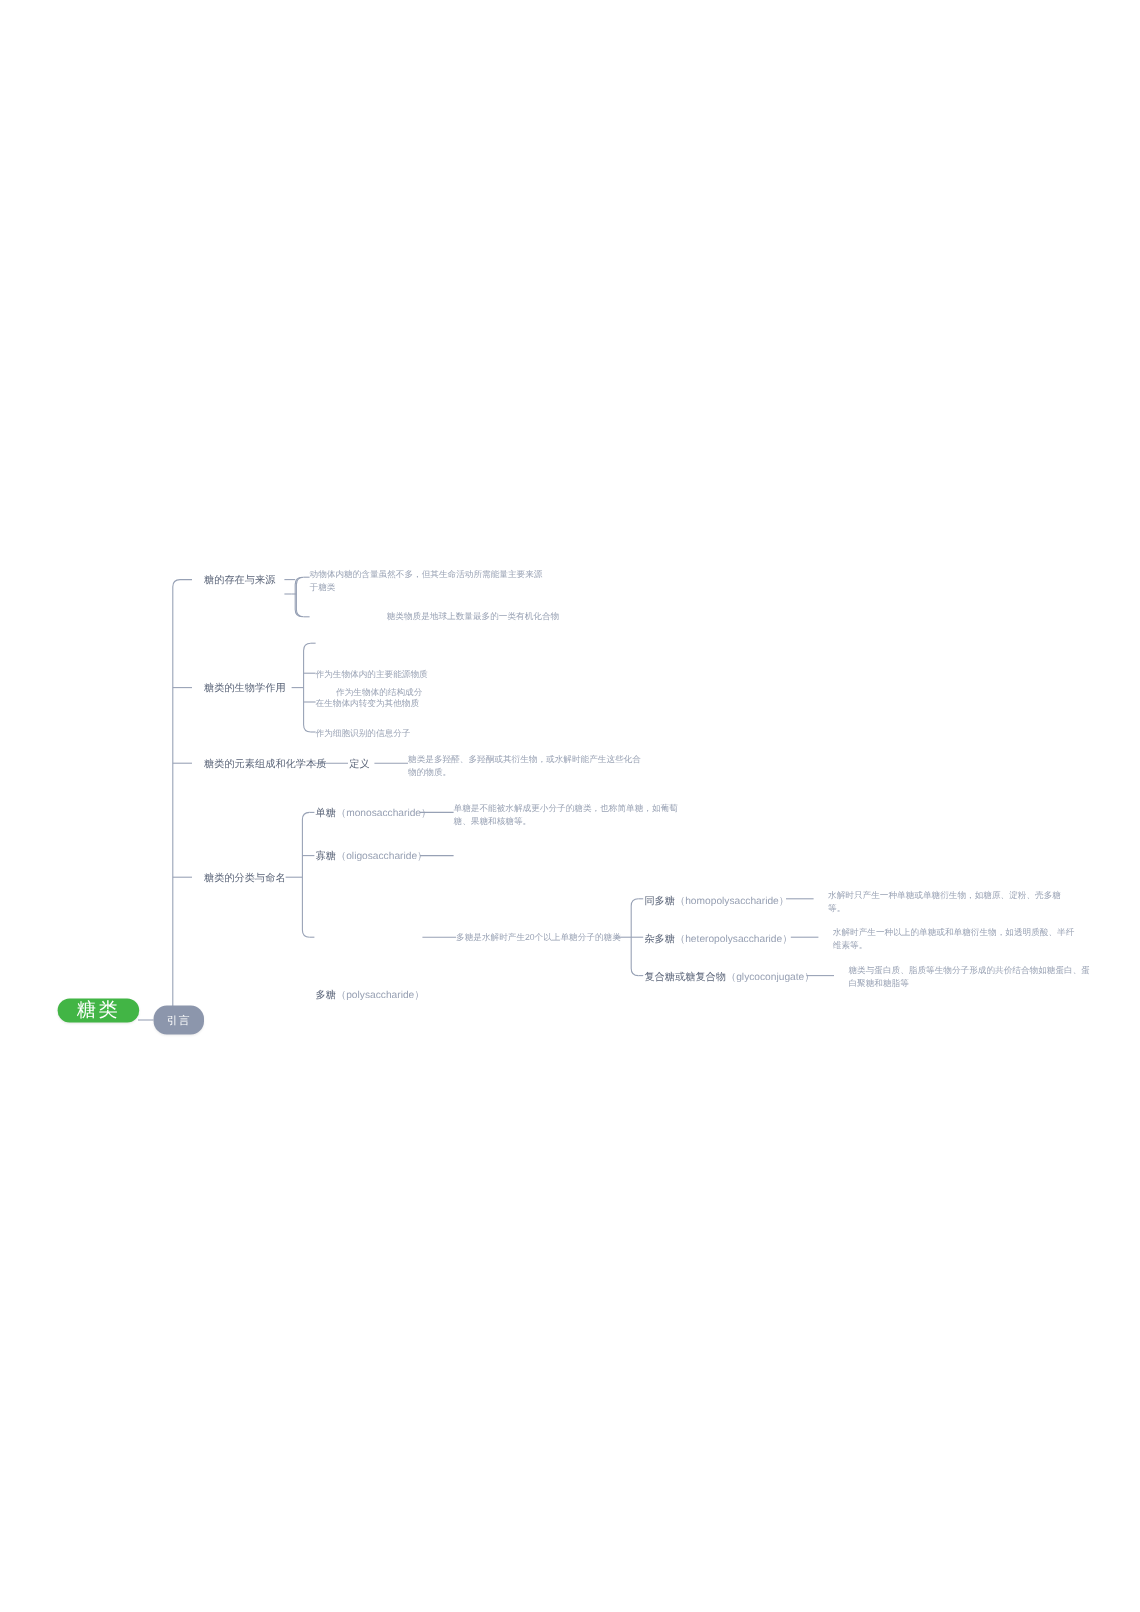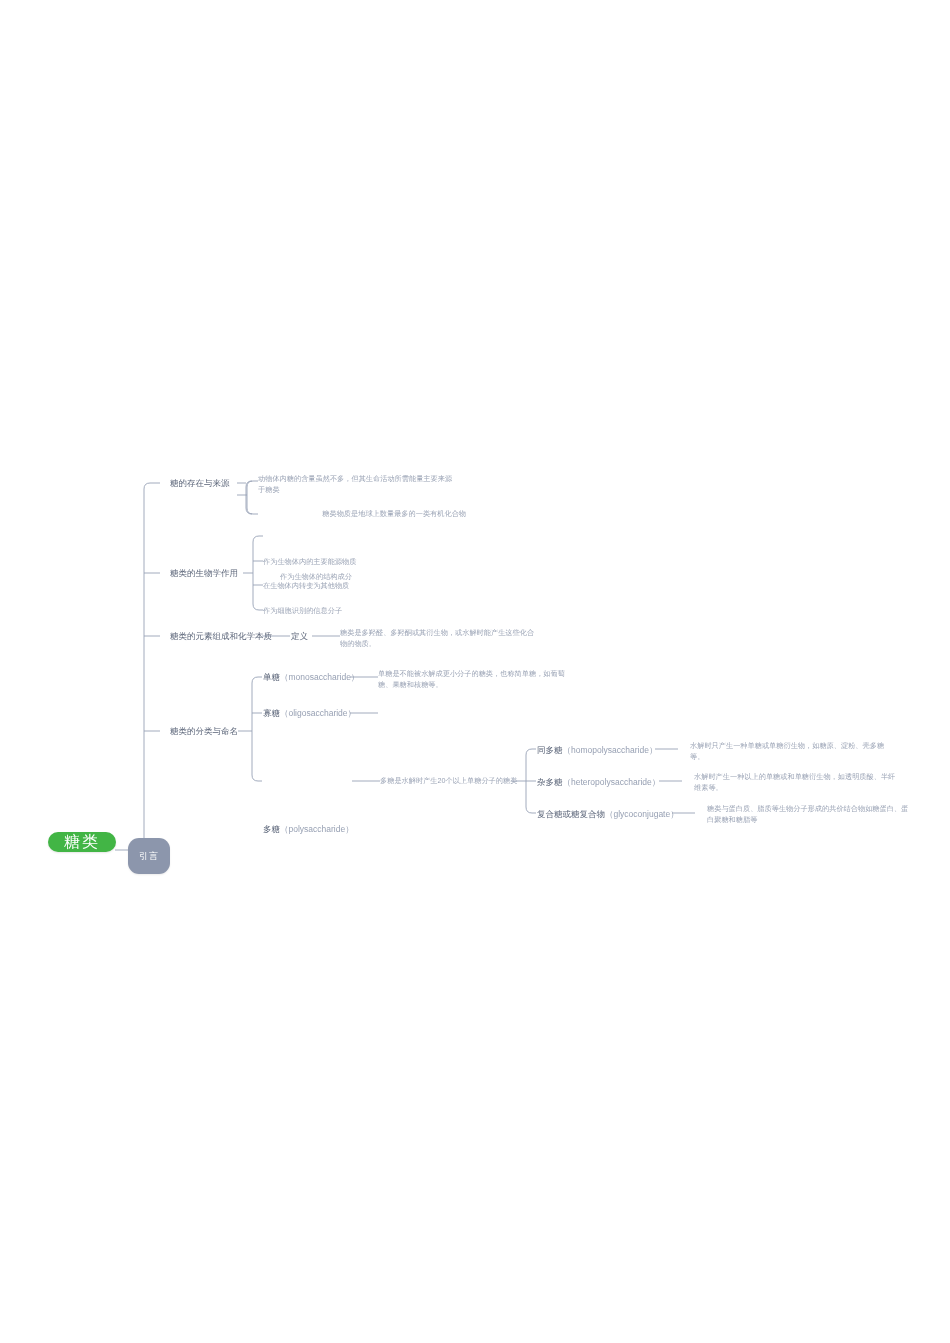--- a/index.html
+++ b/index.html
@@ -99,21 +99,21 @@
       <path d="M655,749 L678,749"></path>
       <path d="M659,781 L682,781"></path>
       <path d="M672,813 L695,813"></path>
     </g>
   </svg>
 
   <div class="root" style="left:48px;top:832px;width:68px;height:20px;">
     <span>糖类</span>
   </div>
 
-  <div class="topic" style="left:128px;top:838px;width:42px;height:36px;">
+  <div class="topic" style="left:128px;top:838px;width:42px;height:24px;">
     <span>引言</span>
   </div>
 
   <div class="node" style="left:170px;top:477px;">
     <span>糖的存在与来源</span>
   </div>
   <div class="leaf w1" style="left:258px;top:474px;">
     <span>动物体内糖的含量虽然不多，但其生命活动所需能量主要来源于糖类</span>
   </div>
   <div class="leaf w1" style="left:270px;top:509px;text-align:right;">

